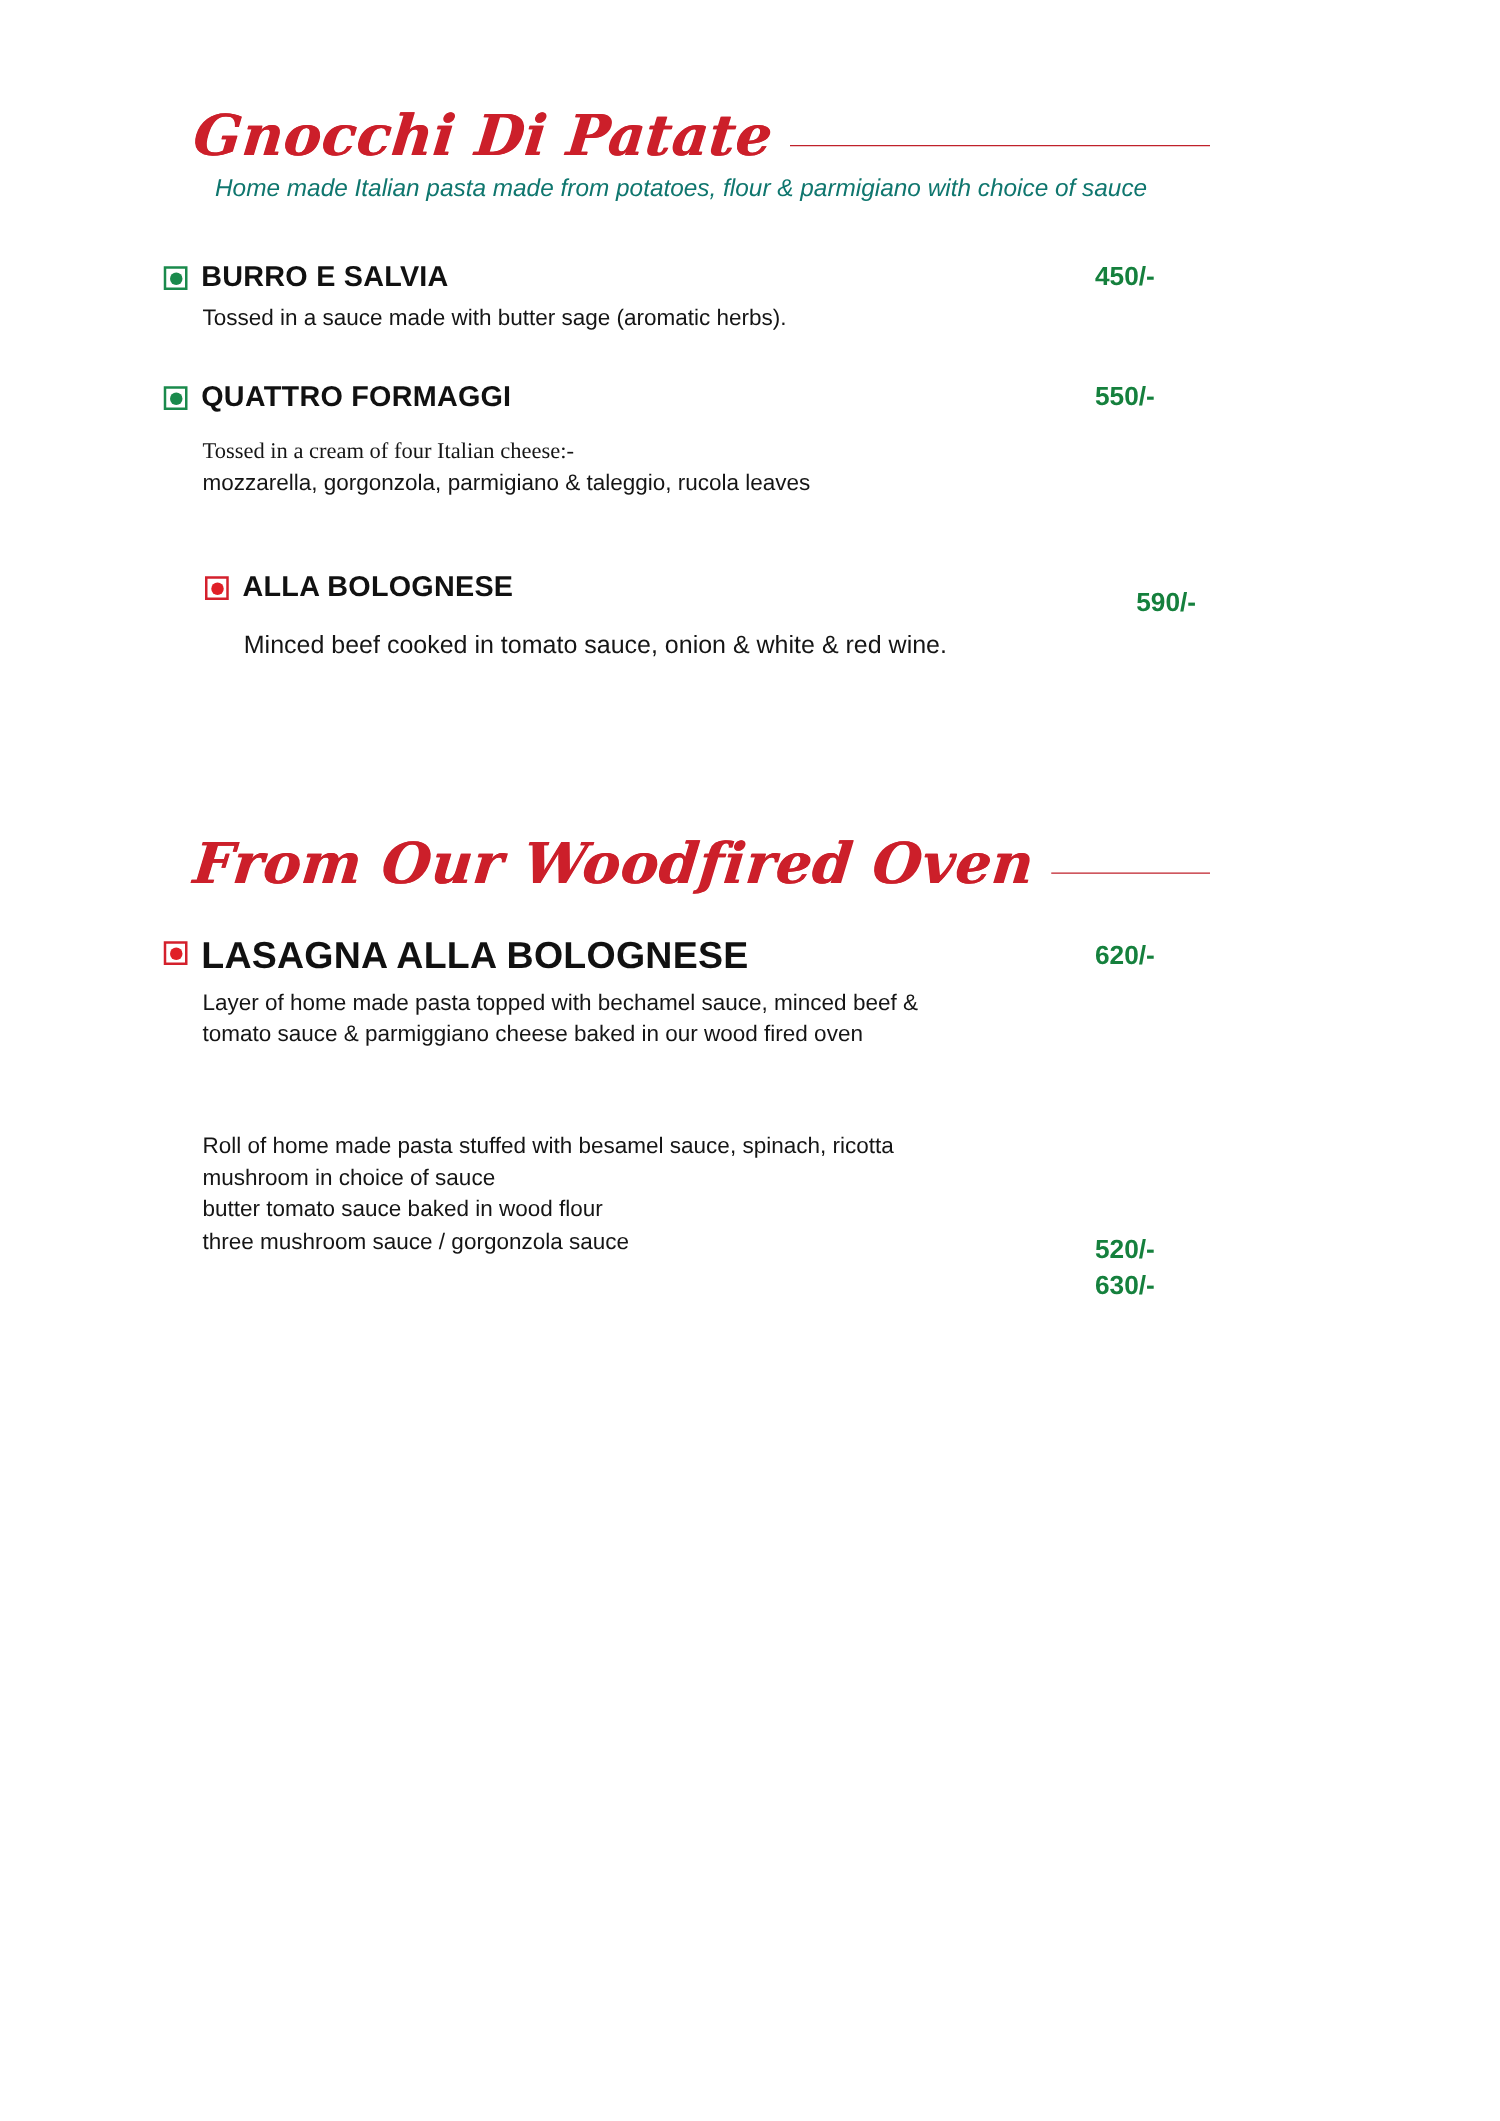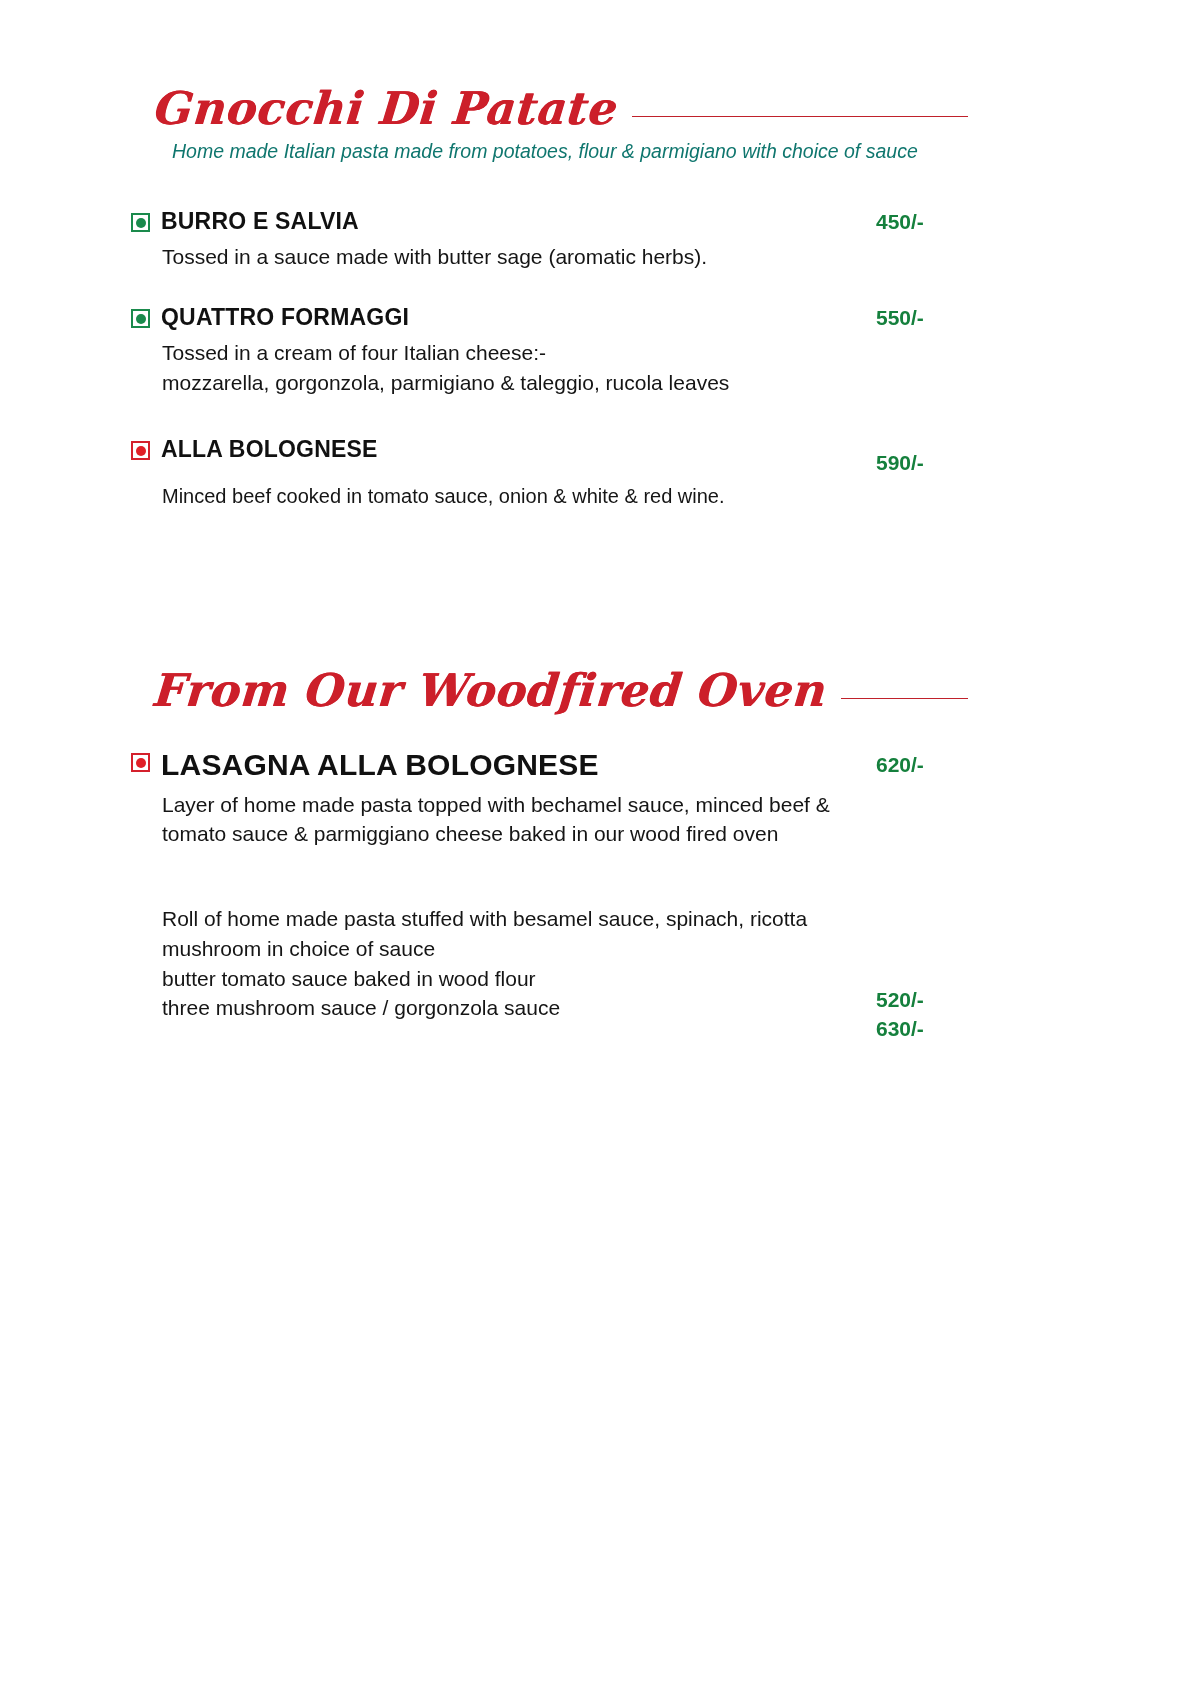--- a/index.html
+++ b/index.html
@@ -117,21 +117,21 @@
   .price-abs {
     position: absolute;
     left: 876px;
     font-size: 21px;
     font-weight: 700;
     color: #15803d;
     white-space: nowrap;
   }
   .desc {
     padding-left: 162px;
-    font-size: 21px;
+    font-size: 18px;
     font-weight: 400;
     color: #151515;
     line-height: 1.42;
     white-space: nowrap;
   }
   .desc.tight {
     font-size: 20px;
     line-height: 1.40;
   }
 </style>
@@ -156,25 +156,25 @@
     </div>
     <div class="desc" style="margin-top:8px;">Tossed in a sauce made with butter sage (aromatic herbs).</div>
   </div>
 
   <div class="item" style="top:304px;">
     <div class="item-row">
       <span class="mark"></span>
       <span class="item-name">QUATTRO FORMAGGI</span>
       <span class="price-abs" style="top:2px;">550/-</span>
     </div>
-    <div class="desc" style="margin-top:8px;">Tossed in a cream of four Italian cheese:-</div>
+    <div class="desc" style="margin-top:18px;font-family:Liberation Serif, serif;">Tossed in a cream of four Italian cheese:-</div>
     <div class="desc">mozzarella, gorgonzola,  parmigiano &amp; taleggio, rucola leaves</div>
   </div>
 
-  <div class="item" style="top:436px;">
+  <div class="item" style="top:456px;padding-left:33px;">
     <div class="item-row">
       <span class="mark nonveg"></span>
       <span class="item-name">ALLA BOLOGNESE</span>
       <span class="price-abs" style="top:15px;">590/-</span>
     </div>
     <div class="desc tight" style="margin-top:20px;">Minced beef cooked in tomato sauce, onion &amp; white &amp; red wine.</div>
   </div>
 
   <div class="section" style="top:668px;">
     <div class="section-head">

